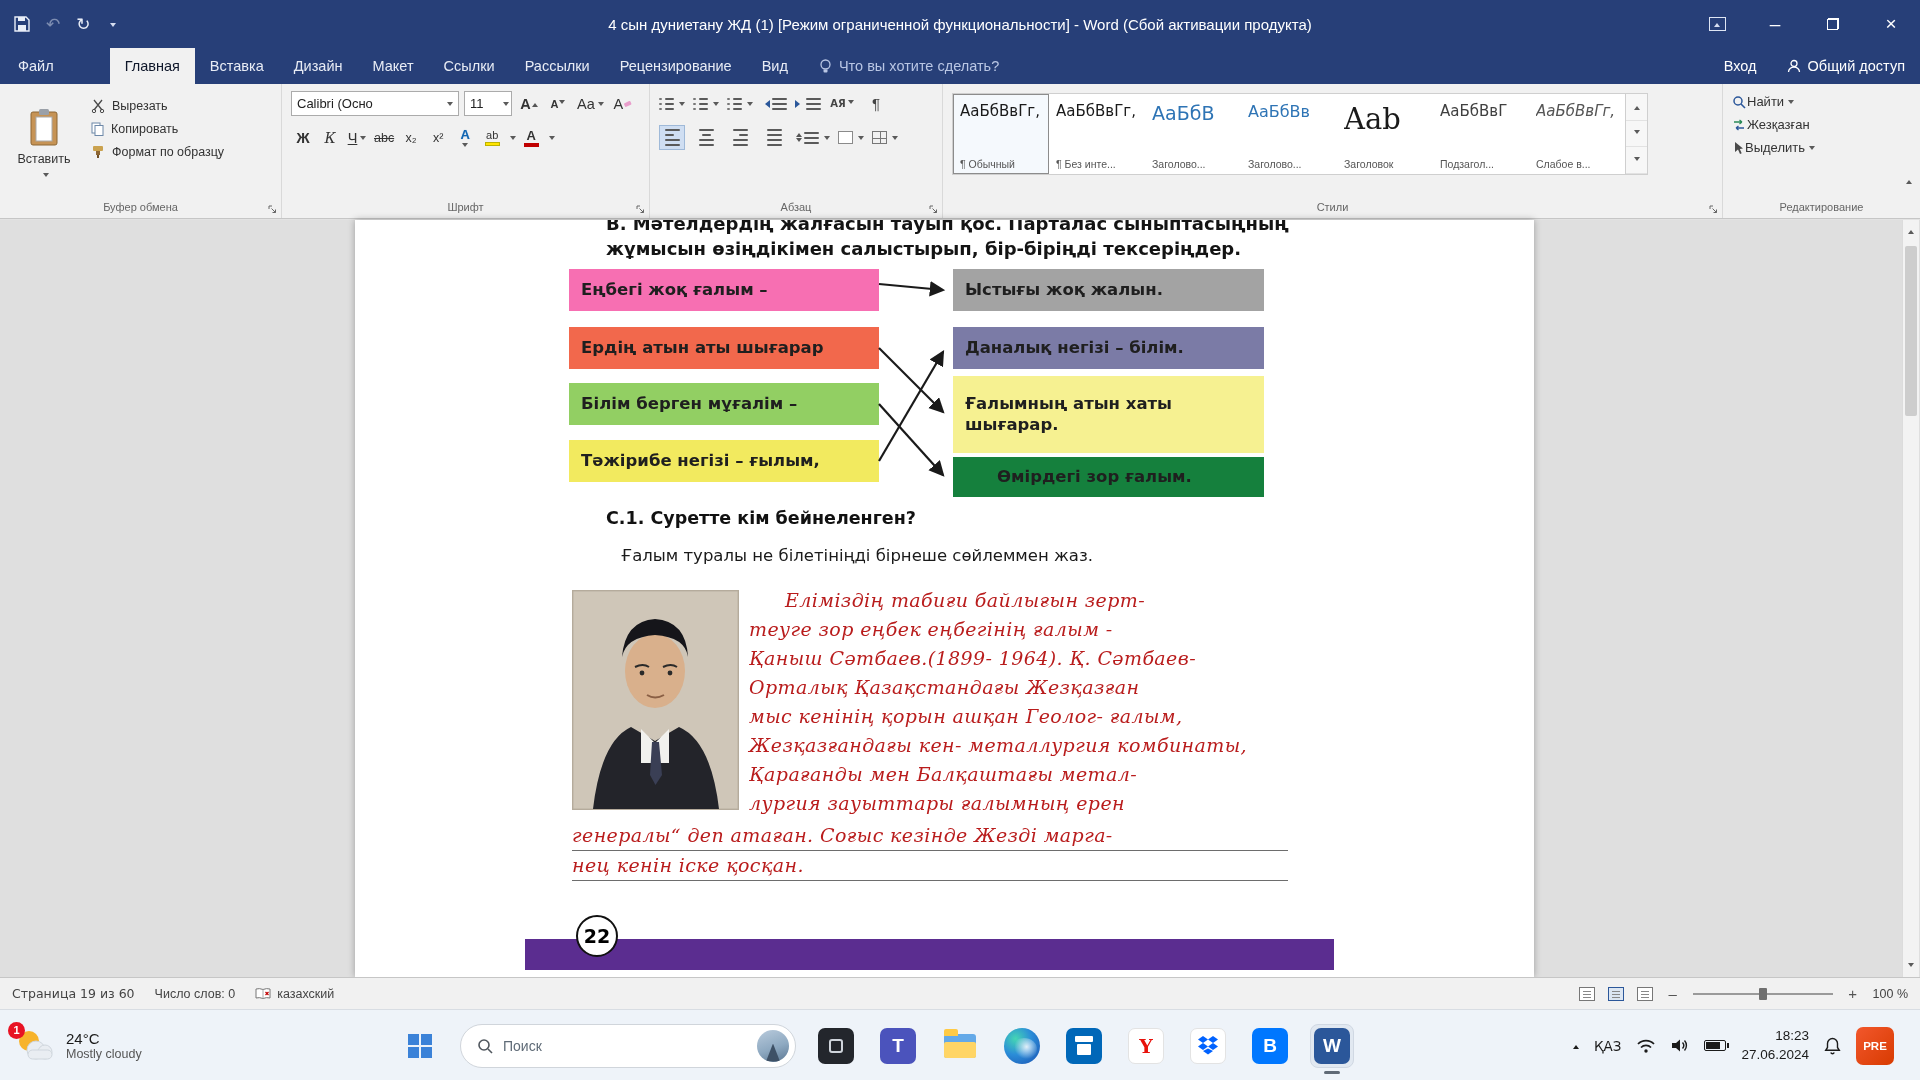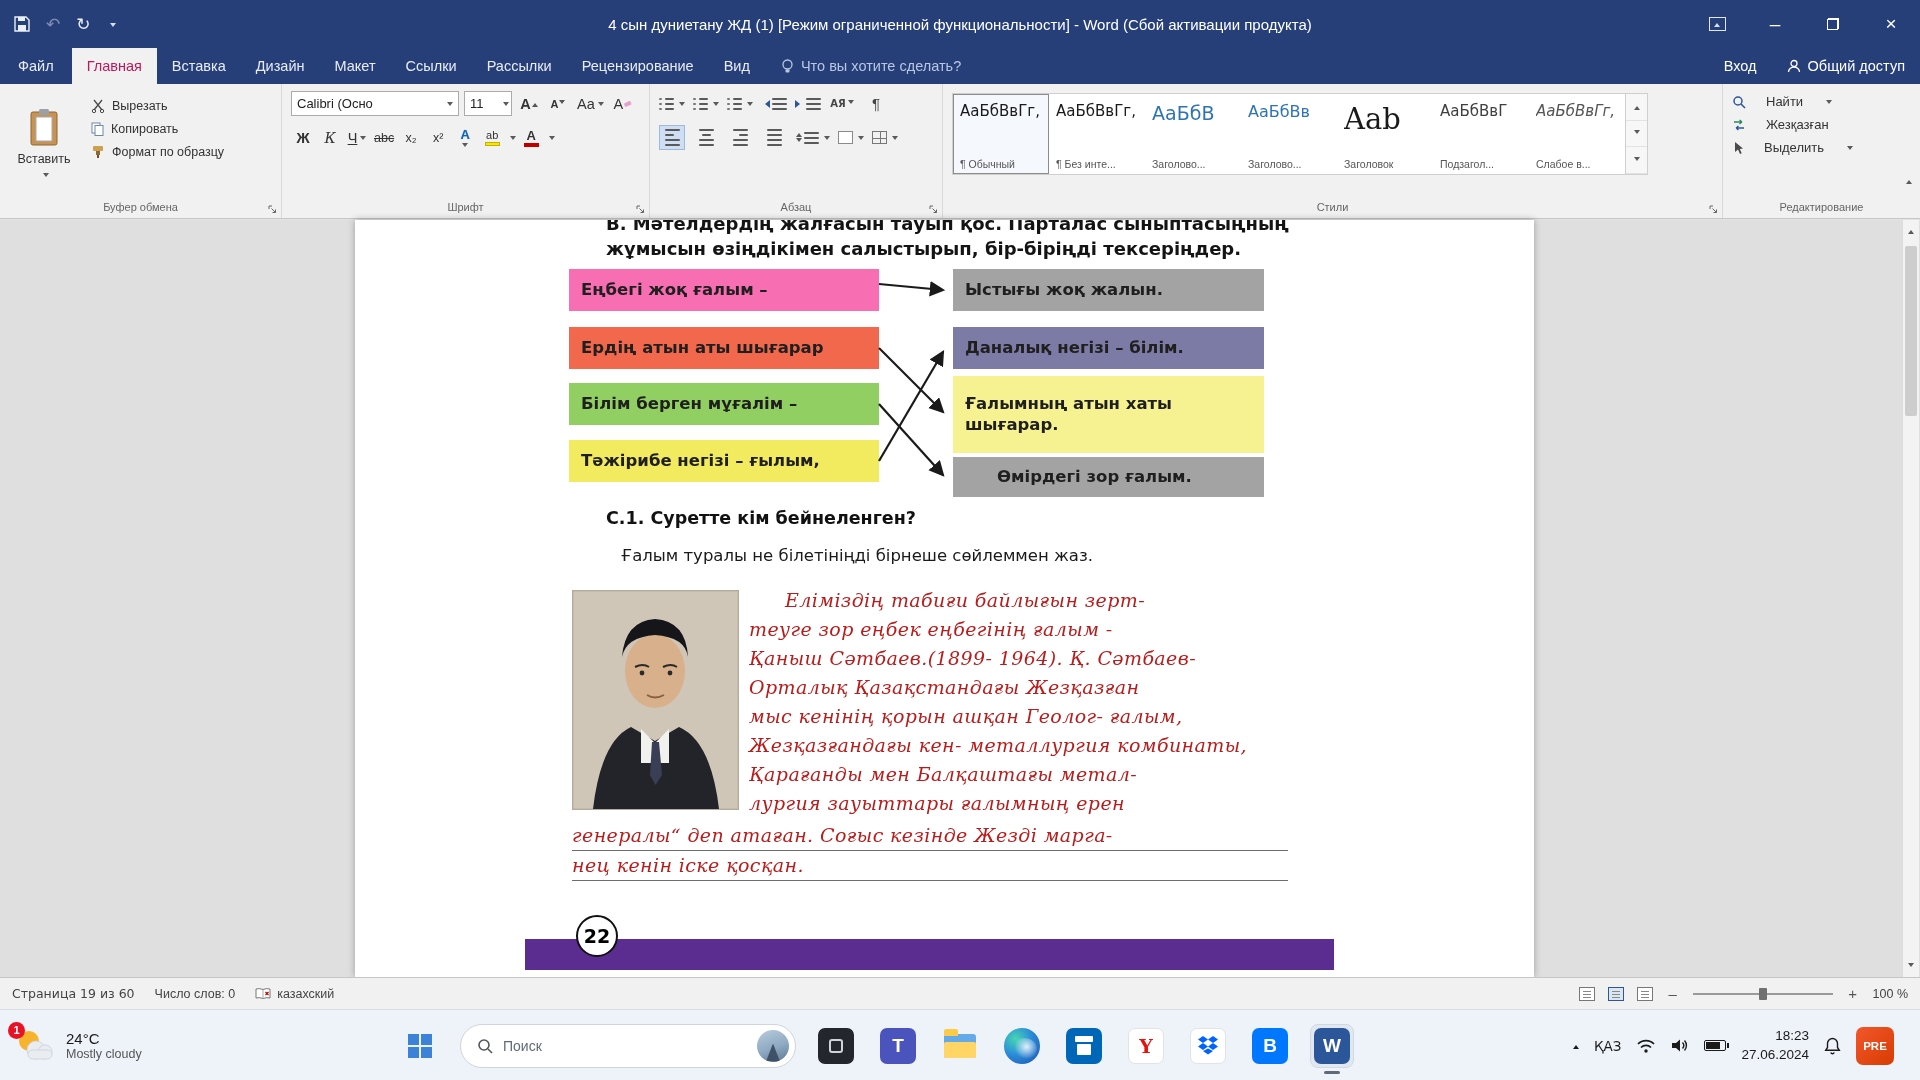--- a/index.html
+++ b/index.html
@@ -26,21 +26,21 @@
 
   .caret-down { width:0; height:0; border:3.5px solid transparent; border-top:4.5px solid #5a5a5a; display:inline-block; margin-left:3px; position:relative; top:2px; }
   .caret-down.light { border-top-color:#d6def0; }
   .caret-up { width:0; height:0; border:3.5px solid transparent; border-bottom:4.5px solid #5a5a5a; display:inline-block; }
   .caret-up.light { border-bottom-color:#d6def0; }
 
   
   .tabrow { position:absolute; top:48px; left:0; right:0; height:36px; background:#273f78; display:flex; align-items:stretch; color:#e8ecf5; font-size:14.5px; }
   .tab { display:flex; align-items:center; padding:0 15px; cursor:default; }
   .tab.file { padding:0 18px; }
-  .tab.active { background:#f1f1f1; color:#be185d; }
+  .tab.active { background:#f1f1f1; color:#0f172a;margin-left:38px; }
   .tellme { display:flex; align-items:center; gap:7px; padding:0 16px; color:#b9c6e4; }
   .tabrow-right { margin-left:auto; display:flex; align-items:stretch; }
   .signin, .share { display:flex; align-items:center; gap:7px; padding:0 15px; color:#fff; }
 
   
   .ribbon { position:absolute; top:84px; left:0; right:0; height:135px; background:#f1f1f1; border-bottom:1px solid #c6c6c6; display:flex; }
   .rgroup { position:relative; border-right:1px solid #d9d9d9; display:flex; flex-direction:column; }
   .rg-content { flex:1; padding:7px 9px 0 9px; }
   .rg-label { height:22px; display:flex; align-items:center; justify-content:center; font-size:11px; color:#666; position:relative; }
   .launcher { position:absolute; right:4px; bottom:4px; line-height:0; }
@@ -103,21 +103,21 @@
   .card-preview.blue { color:#2e74b5; }
   .card-preview.big { font-size:29px; font-family:"DejaVu Serif",serif; }
   .card-preview.subt { color:#404040; }
   .card-preview.ital { font-style:italic; color:#555; }
   .card-name { font-size:10.5px; color:#555; white-space:nowrap; overflow:hidden; }
   .styles-ctrl { width:22px; border:1px solid #cfcfcf; border-left:none; display:flex; flex-direction:column; background:#f7f7f7; }
   .sc-btn { flex:1; display:flex; align-items:center; justify-content:center; border-bottom:1px solid #e2e2e2; }
 
   
   .edit-col { display:flex; flex-direction:column; gap:8px; padding-top:3px; }
-  .edit-item { display:flex; align-items:center; gap:20px; font-size:13px; color:#333; white-space:nowrap; }
+  .edit-item { display:flex; align-items:center; gap:1px; font-size:13px; color:#333; white-space:nowrap; }
 
   
   .docarea { position:absolute; top:220px; left:0; right:0; height:757px; background:#dfdfdf; }
   .page { position:absolute; left:355px; top:0; width:1179px; height:757px; background:#fff; box-shadow:0 0 7px rgba(0,0,0,.3); overflow:hidden; font-family:"DejaVu Sans",sans-serif; }
   .heading { position:absolute; left:251px; top:-9px; width:740px; font-weight:bold; font-size:18px; line-height:25px; color:#141414; }
   .mbox { position:absolute; display:flex; align-items:center; padding:0 12px; font-weight:bold; font-size:16.5px; color:#1f1f1f; line-height:1.22; }
   .connectors { position:absolute; left:0; top:0; pointer-events:none; }
   .c1-title { position:absolute; left:251px; top:288px; font-weight:bold; font-size:17.5px; color:#111; }
   .c1-sub { position:absolute; left:266px; top:326px; font-size:16.5px; color:#1a1a1a; }
   .photo { position:absolute; left:217px; top:370px; width:167px; height:220px; border:1px solid #b5ab9c; }
@@ -630,21 +630,21 @@
 
     <div class="mbox" style="left: 598px; top: 49px; width: 311px; height: 42px; background-color: rgb(163, 163, 163);">
         <span>Ыстығы жоқ жалын.</span>
       </div>
     <div class="mbox" style="left: 598px; top: 107px; width: 311px; height: 42px; background-color: rgb(123, 123, 166);">
         <span>Даналық негізі – білім.</span>
       </div>
     <div class="mbox" style="left: 598px; top: 156px; width: 311px; height: 77px; background-color: rgb(246, 241, 145);">
         <span>Ғалымның атын хаты шығарар.</span>
       </div>
-    <div class="mbox" style="left: 598px; top: 237px; width: 311px; height: 40px; background-color: #a3a3a3; padding-left: 44px;">
+    <div class="mbox" style="left: 598px; top: 237px; width: 311px; height: 40px; background-color: #15803d; padding-left: 44px;">
         <span>Өмірдегі зор ғалым.</span>
       </div>
 
     <svg class="connectors" width="1179" height="757">
       <defs>
         <marker id="arr" markerWidth="8" markerHeight="8" refX="6" refY="3.5" orient="auto">
           <path d="M0,0 L7,3.5 L0,7 z" fill="#1a1a1a"></path>
         </marker>
       </defs>
       <line x1="524" y1="64" x2="588" y2="70" stroke="#1a1a1a" stroke-width="2.2" marker-end="url(#arr)"></line>

